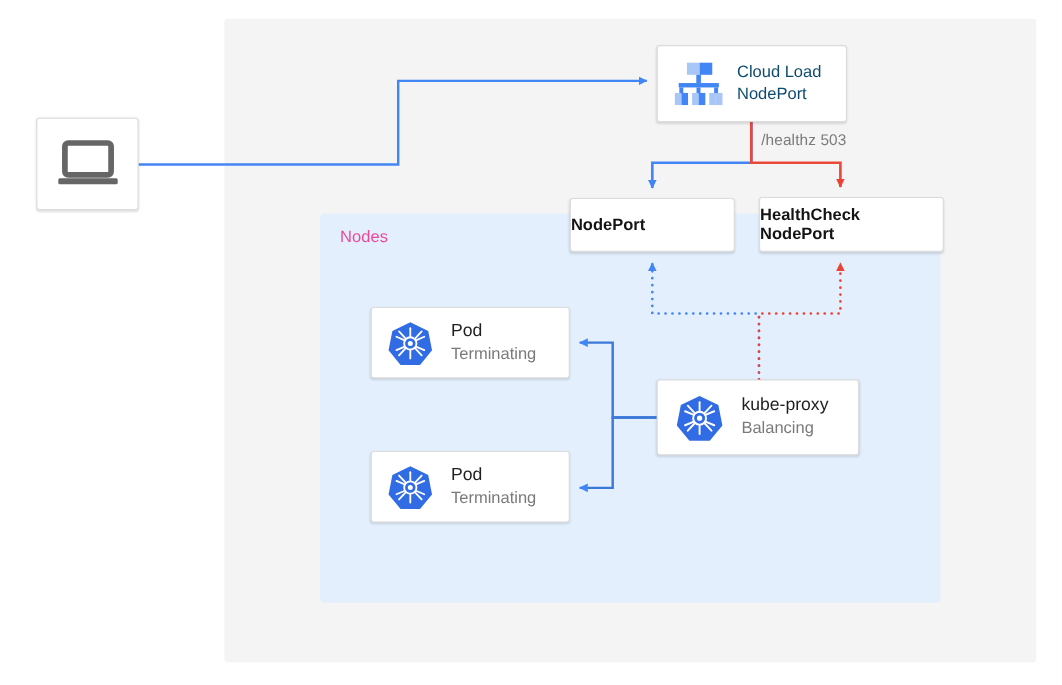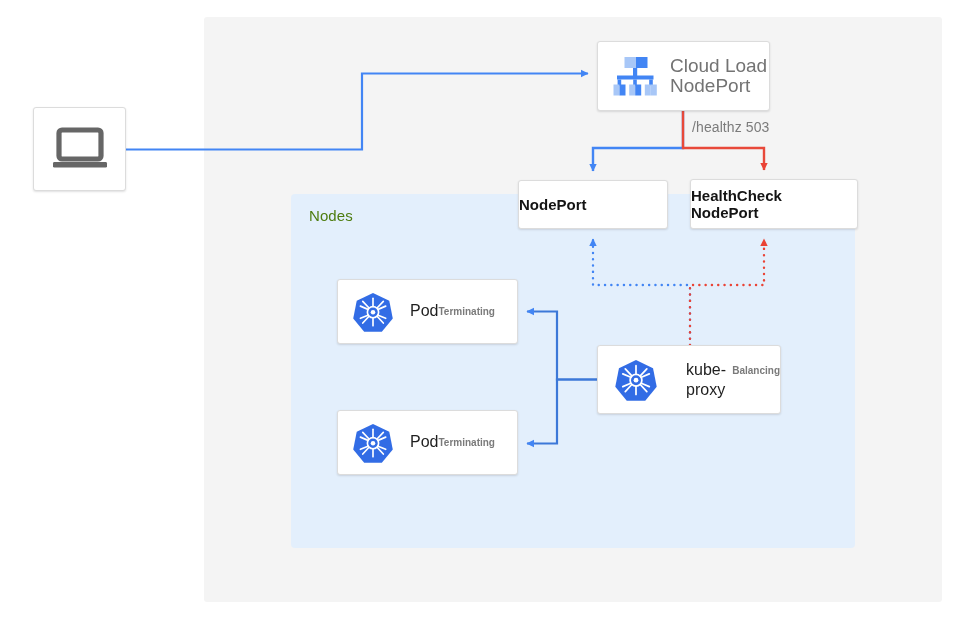--- a/index.html
+++ b/index.html
@@ -34,21 +34,21 @@
     position: absolute;
     left: 291px; top: 194px;
     width: 564px; height: 354px;
     background: #e3effc;
     border-radius: 4px;
   }
   .nodes-label {
     position: absolute;
     left: 309px; top: 207px;
     font-size: 15px;
-    color: #4d7c0f;
+    color: #ec4899;
     letter-spacing: .1px;
   }
 
   
   .card {
     position: absolute;
     background: #ffffff;
     border: 1px solid #dcdcdc;
     border-radius: 3px;
     box-sizing: border-box;
@@ -66,21 +66,21 @@
 
   
   #clb-card {
     left: 597px; top: 41px;
     width: 173px; height: 70px;
     padding-left: 10px;
     gap: 10px;
   }
   #clb-card .labels { display: flex; flex-direction: column; }
   #clb-card .title {
-    font-size: 19px; color: #737373; line-height: 20px;
+    font-size: 15px; color: #0c4a6e; line-height: 20px;
   }
 
   
   .np-card {
     justify-content: center;
     text-align: left;
   }
   #nodeport-card { left: 518px; top: 180px; width: 150px; height: 49px; }
   #hc-nodeport-card { left: 690px; top: 179px; width: 168px; height: 50px; }
   .np-title {
@@ -97,28 +97,28 @@
     width: 181px; height: 65px;
     padding-left: 14px;
     gap: 16px;
   }
   #pod-card-1 { top: 279px; }
   #pod-card-2 { top: 410px; }
   #kubeproxy-card {
     left: 597px; top: 345px;
     width: 184px; height: 69px;
     padding-left: 16px;
-    gap: 28px;
-  }
-  .k8s-labels { display: flex; flex-direction: row; }
+    gap: 16px;
+  }
+  .k8s-labels { display: flex; flex-direction: column; }
   .k8s-primary {
     font-size: 16px; color: #1f1f1f; line-height: 20px;
   }
   .k8s-secondary {
-    font-size: 10px; color: #7a7a7a; line-height: 21px; font-weight: bold;
+    font-size: 15px; color: #7a7a7a; line-height: 21px;
   }
 
   
   .icon-wrap { display: flex; align-items: center; justify-content: center; flex: none; }
 
   
   #wires {
     position: absolute;
     left: 0; top: 0;
     width: 965px; height: 623px;

